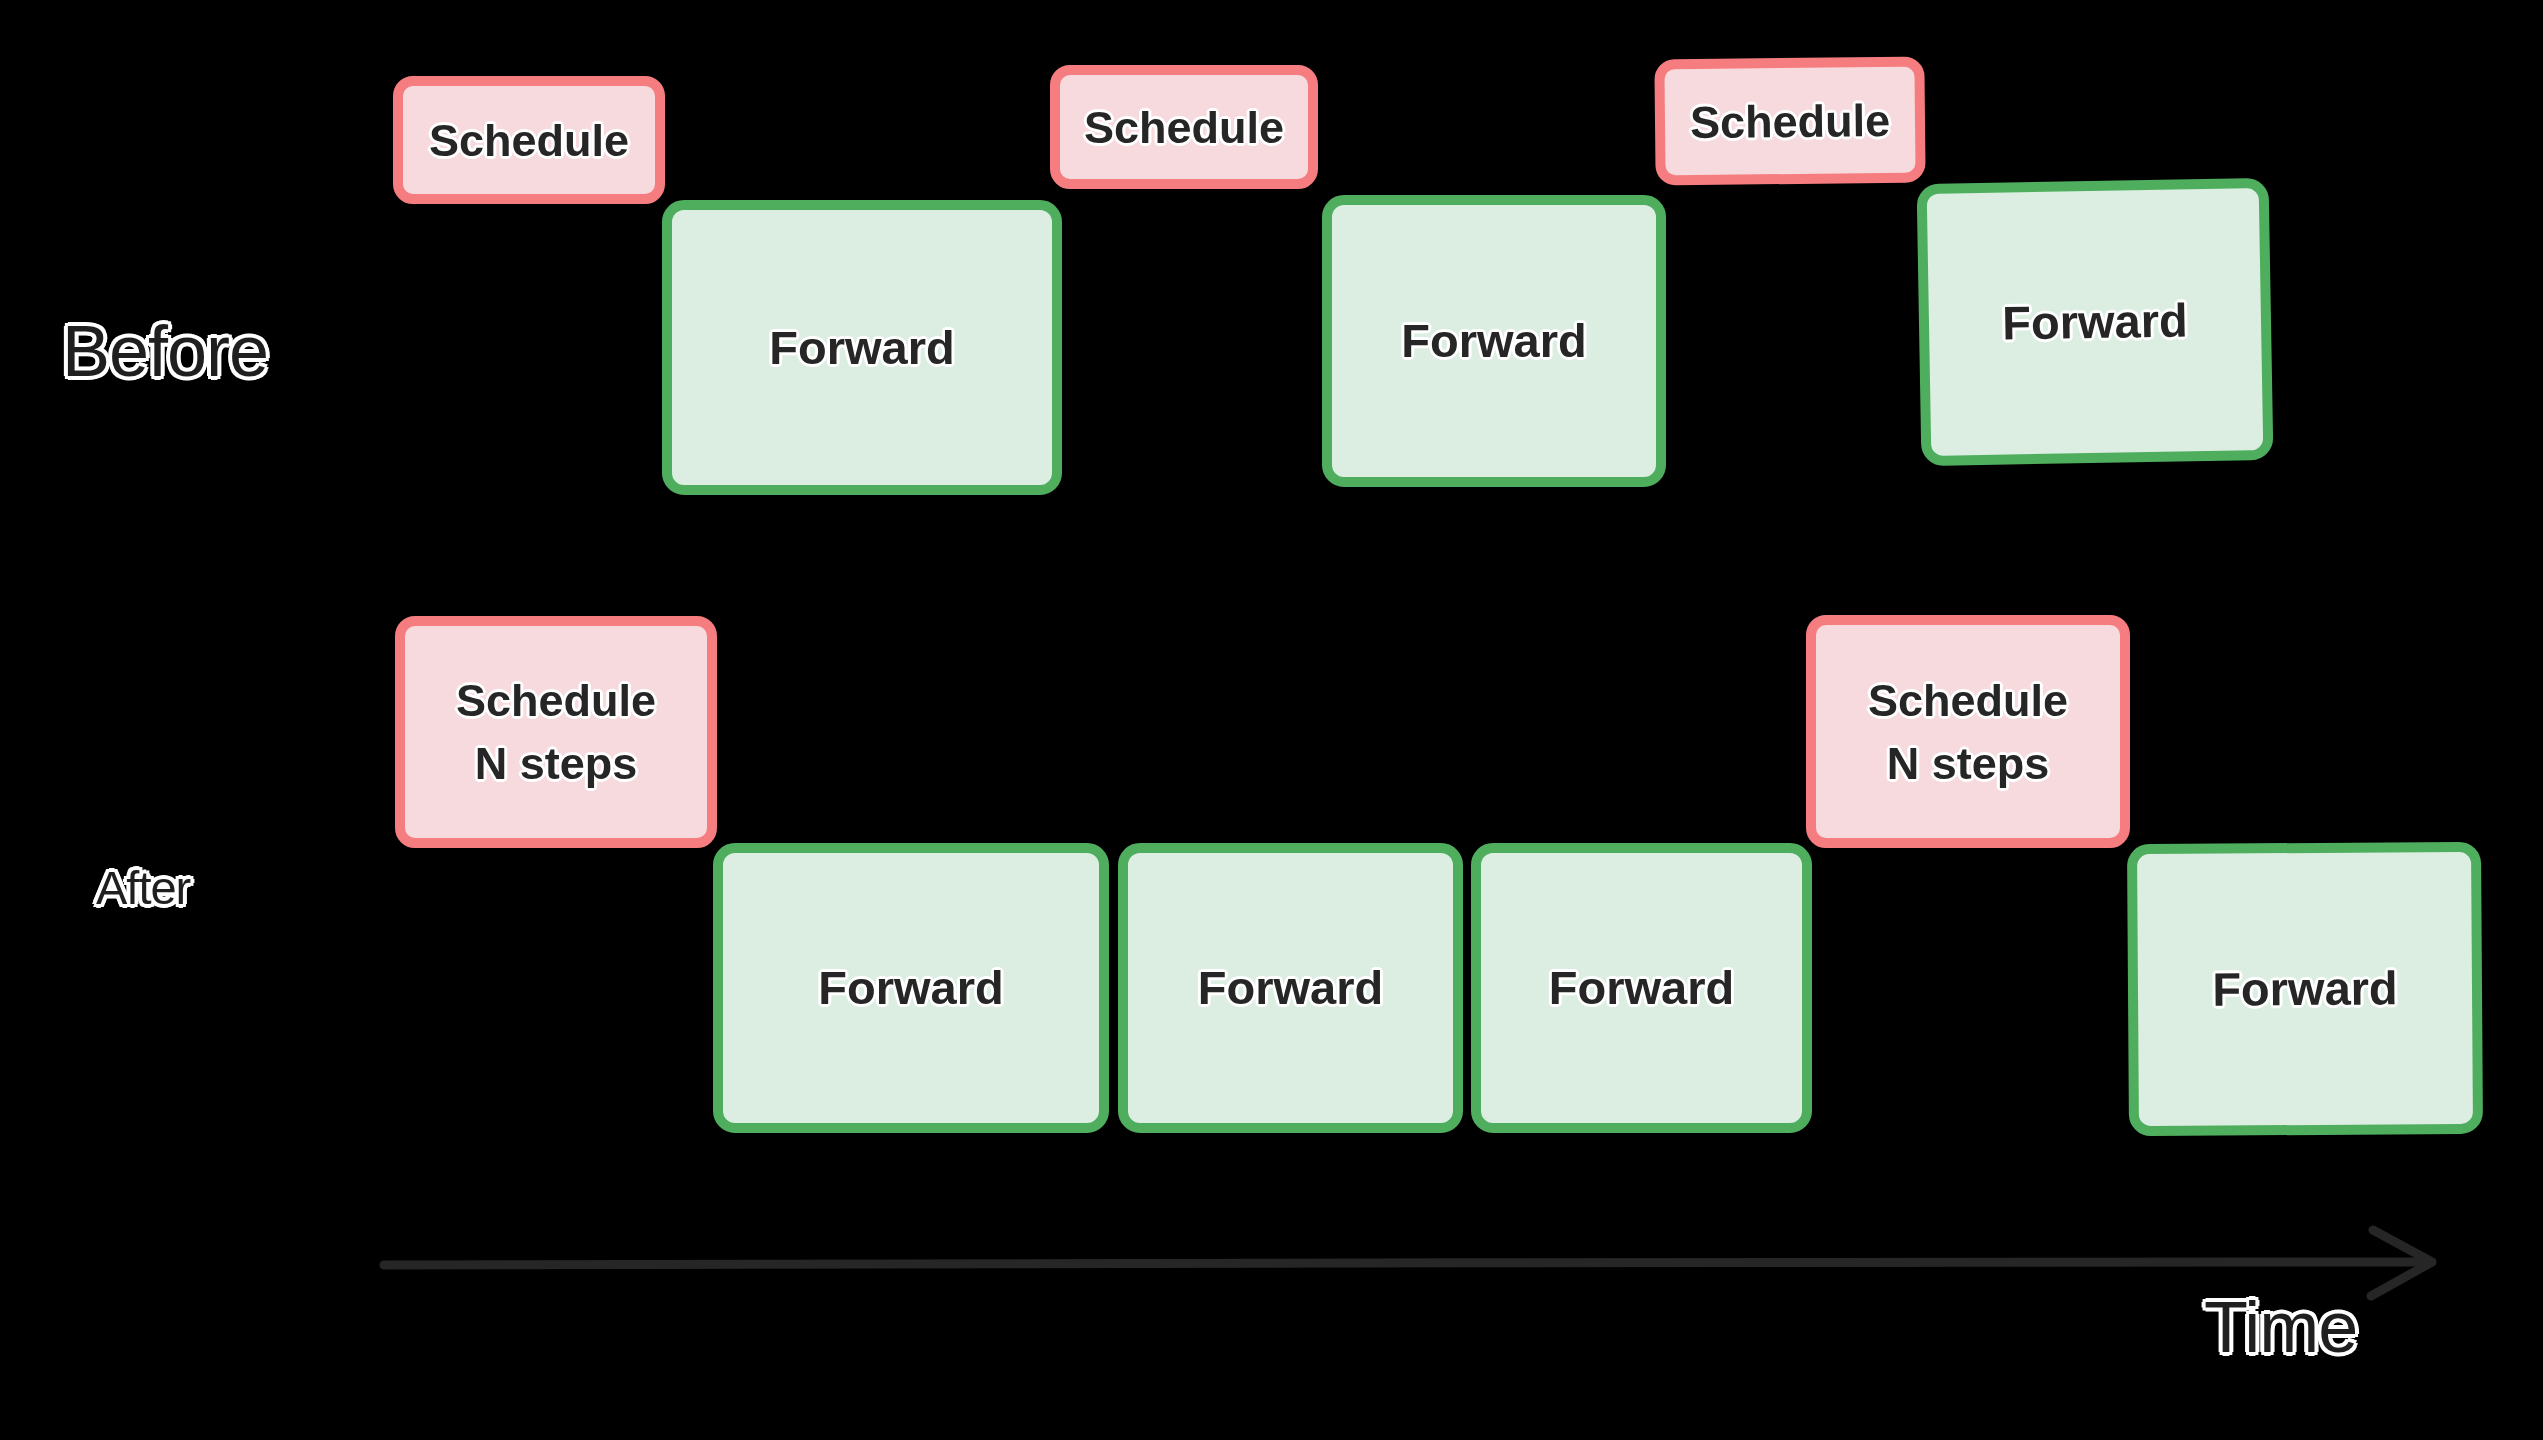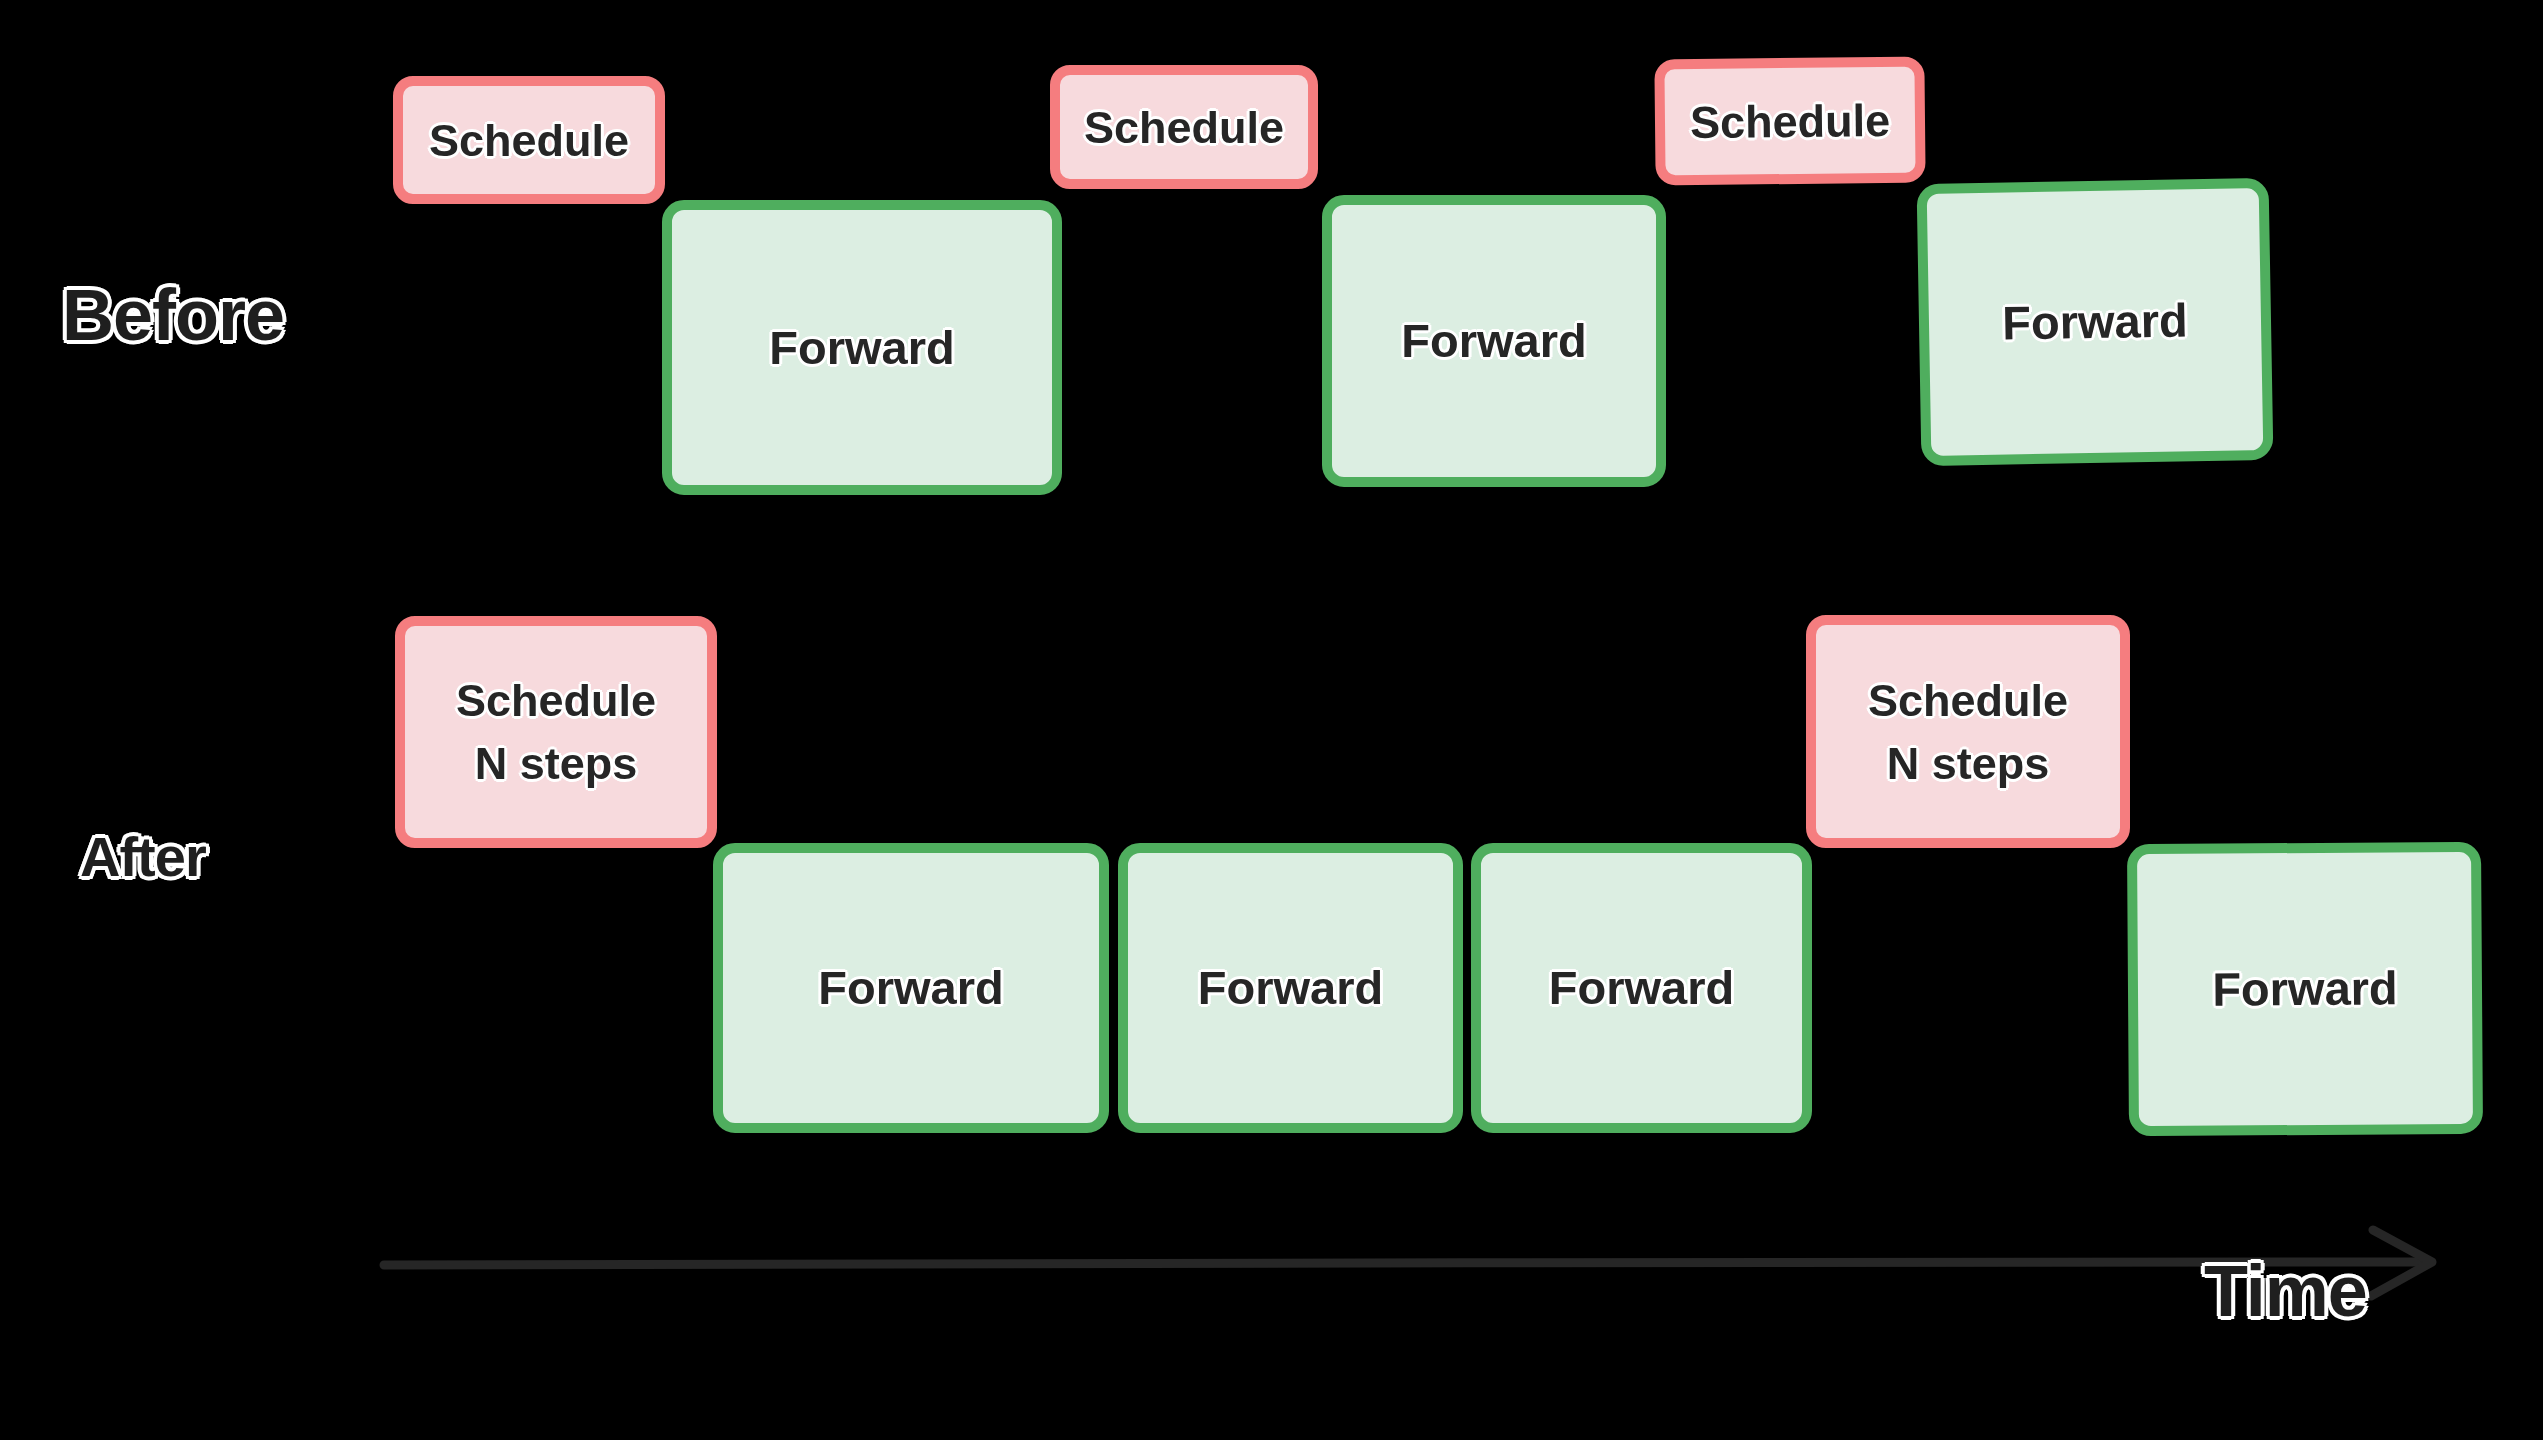--- a/index.html
+++ b/index.html
@@ -58,31 +58,32 @@
   
   .pos-sn1{left:395px;top:616px;width:322px;height:232px;}
   .pos-fa{left:713px;top:843px;width:396px;height:290px;}
   .pos-fb{left:1118px;top:843px;width:345px;height:290px;}
   .pos-fc{left:1471px;top:843px;width:341px;height:290px;}
   .pos-sn2{left:1806px;top:615px;width:324px;height:233px;}
   .pos-fd{left:2128px;top:843px;width:354px;height:292px;transform:rotate(-0.4deg);}
 
   .row-label{
     position:absolute;
-    font-weight:700;
+    font-weight:400;
     color:var(--label-text);
     letter-spacing:-1px;
     text-shadow:
       3px 3px 0 var(--label-outline), -3px -3px 0 var(--label-outline),
       3px -3px 0 var(--label-outline), -3px 3px 0 var(--label-outline),
       4px 0 0 var(--label-outline), -4px 0 0 var(--label-outline),
       0 4px 0 var(--label-outline), 0 -4px 0 var(--label-outline);
+    margin-top: 36px;
   }
   .before-label{left:62px;top:274px;font-size:72px;}
-  .after-label{left:80px;top:824px;font-size:56px;}
+  .after-label{left:96px;top:824px;font-size:47px;}
   .time-label{left:2204px;top:1250px;font-size:72px;}
 
   .time-arrow{
     position:absolute;
     left:370px;top:1218px;
     width:2080px;height:90px;
   }
 </style>
 </head>
 <body>

